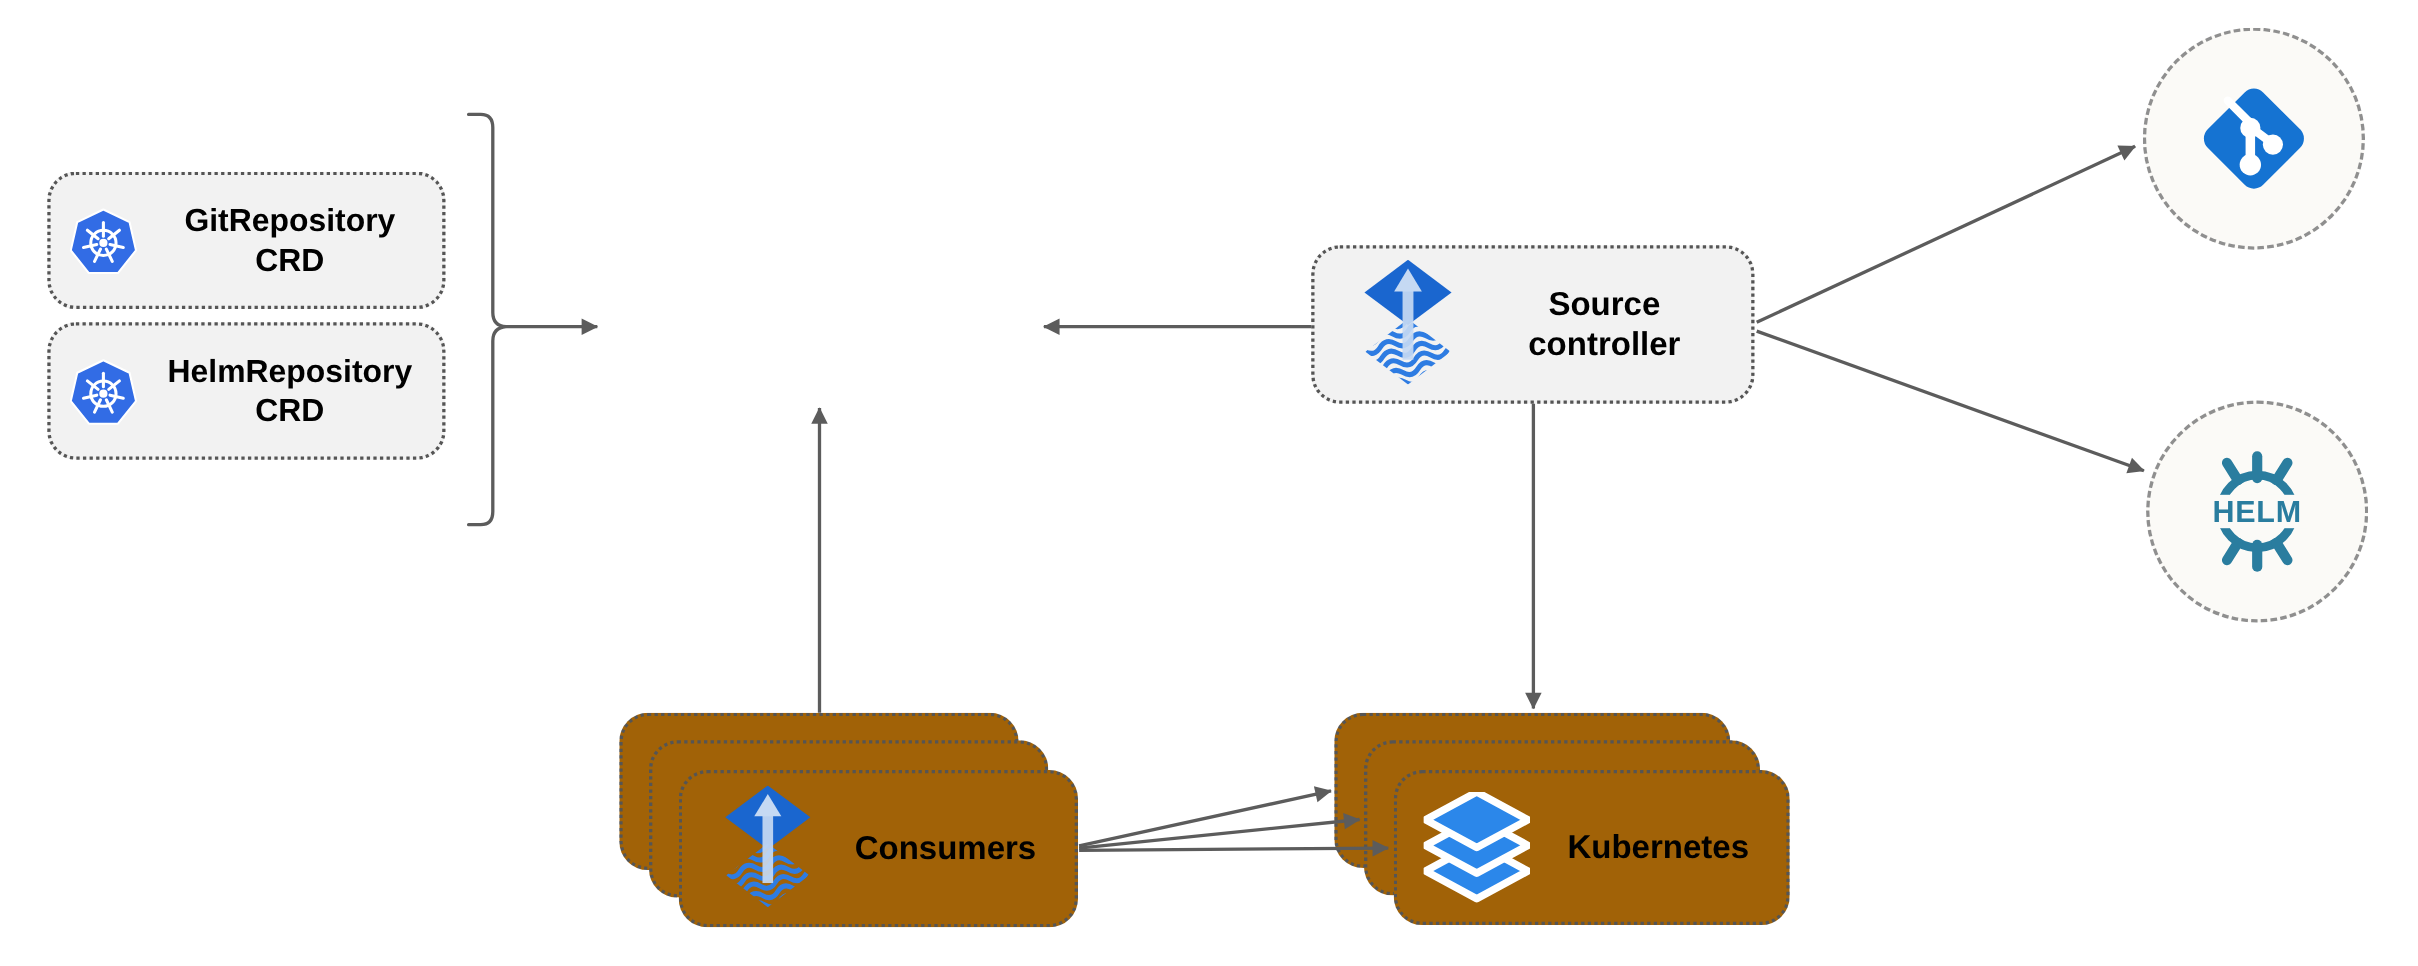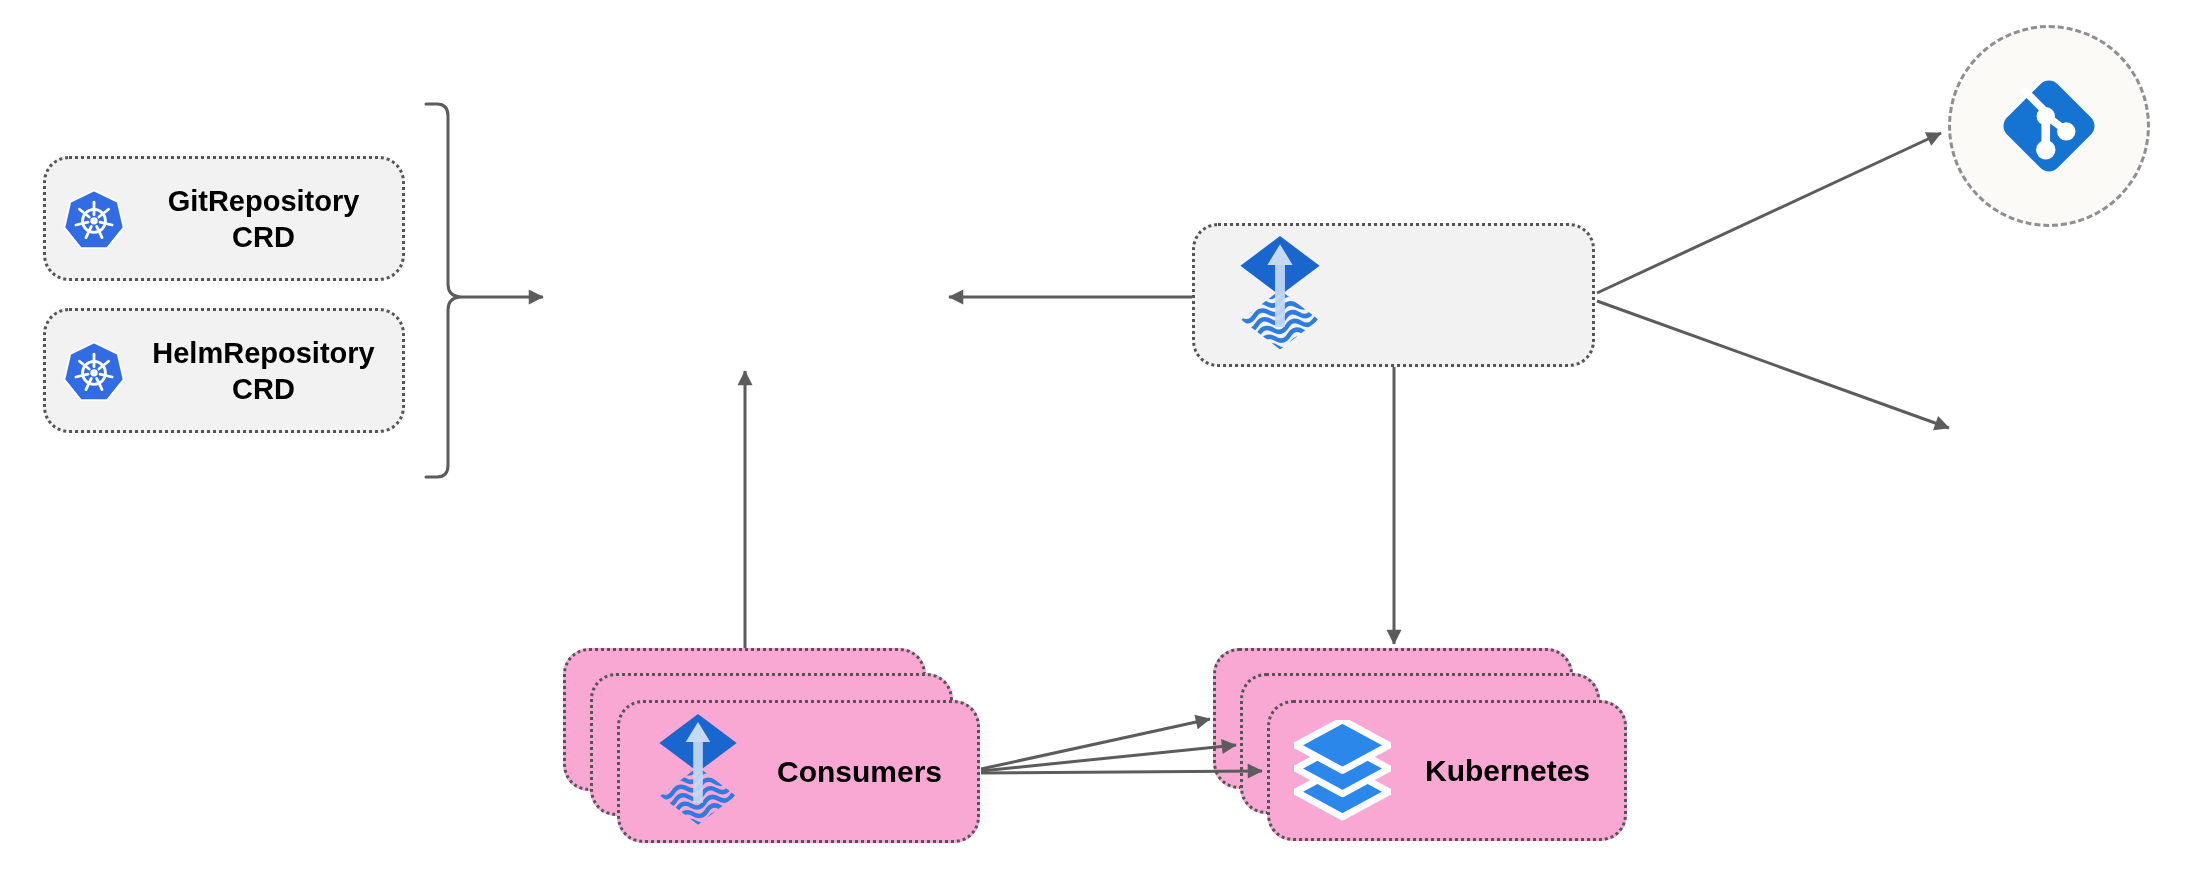--- a/index.html
+++ b/index.html
@@ -6,21 +6,21 @@
   .canvas{
     position:relative;width:2198px;height:878px;background:#ffffff;
     font-family:"Liberation Sans",sans-serif;color:#000;overflow:hidden;
   }
   .edges{position:absolute;left:0;top:0;z-index:6;pointer-events:none;}
   .node{
     position:absolute;background:#f2f2f2;border:3px dotted #555555;border-radius:26px;
     display:flex;align-items:center;box-sizing:border-box;z-index:3;
   }
   .stackbox{
-    position:absolute;background:#f9a8d4;border:3px dotted #555555;border-radius:26px;
+    position:absolute;background:#a16207;border:3px dotted #555555;border-radius:26px;
     box-sizing:border-box;z-index:2;display:flex;align-items:center;
   }
   .circleNode{
     position:absolute;background:#fbfaf7;border:3px dashed #8f8f8f;border-radius:50%;
     display:flex;align-items:center;justify-content:center;box-sizing:border-box;z-index:3;
   }
   .icon{flex:0 0 auto;display:flex;align-items:center;justify-content:center;}
   .label{flex:1 1 auto;text-align:center;font-size:30px;line-height:37px;color:#000;font-weight:bold;}
   .label .l{display:block;}
   .sz29{font-size:29px;line-height:36px;}
@@ -97,38 +97,42 @@
       <svg width="62" height="62" viewBox="0 0 100 100">
           <use href="#sym-k8s"></use>
         </svg>
     </span>
     <span class="label sz29">
       <span class="l">GitRepository</span>
       <span class="l">CRD</span>
     </span>
   </div>
 
-  <div class="node" style="left:43px;top:308px;width:362px;height:125px">
+  <div class="node" style="left:43px;top:293px;width:362px;height:125px">
     <span class="icon" style="margin-left:17px">
       <svg width="62" height="62" viewBox="0 0 100 100">
           <use href="#sym-k8s"></use>
         </svg>
     </span>
     <span class="label sz29">
       <span class="l">HelmRepository</span>
       <span class="l">CRD</span>
     </span>
   </div>
 
 
   <div class="node" style="left:1192px;top:223px;width:403px;height:144px">
     <span class="icon" style="margin-left:40px">
       <svg width="90" height="119" viewBox="0 0 100 132">
           <use href="#sym-flux"></use>
         </svg>
+    </span>
+    <span class="label">
+      <span class="l">Source</span>
+      <span class="l">controller</span>
     </span>
   </div>
 
   <div class="stackbox" style="left:563px;top:648px;width:363px;height:143px"></div>
   <div class="stackbox" style="left:590px;top:673px;width:363px;height:143px"></div>
   <div class="stackbox" style="left:617px;top:700px;width:363px;height:143px;z-index:4">
     <span class="icon" style="margin-left:34px">
       <svg width="88" height="116" viewBox="0 0 100 132">
           <use href="#sym-flux"></use>
         </svg>
@@ -148,20 +152,37 @@
   </div>
 
   <div class="circleNode" style="left:1948px;top:25px;width:202px;height:202px">
     <span class="icon">
       <svg width="108" height="108" viewBox="0 0 100 100">
           <use href="#sym-git"></use>
         </svg>
     </span>
   </div>
 
+  <div class="circleNode" style="left:1951px;top:364px;width:202px;height:202px">
+    <span class="icon">
+      <svg width="132" height="132" viewBox="0 0 100 100">
+        <circle cx="50" cy="50" r="25" fill="none" stroke="#2a7d9f" stroke-width="6"></circle>
+        <g stroke="#2a7d9f" stroke-width="7" stroke-linecap="round">
+          <line x1="50" y1="27" x2="50" y2="12"></line>
+          <line x1="63.3" y1="28.5" x2="70.8" y2="16.5"></line>
+          <line x1="36.7" y1="28.5" x2="29.2" y2="16.5"></line>
+          <line x1="50" y1="73" x2="50" y2="88"></line>
+          <line x1="63.3" y1="71.5" x2="70.8" y2="83.5"></line>
+          <line x1="36.7" y1="71.5" x2="29.2" y2="83.5"></line>
+        </g>
+        <rect x="16" y="38.5" width="68" height="23" fill="#fbfaf7"></rect>
+        <text x="50" y="57.5" text-anchor="middle" font-family="Liberation Sans, sans-serif" font-size="21" font-weight="bold" letter-spacing="0.5" fill="#2a7d9f">HELM</text>
+      </svg>
+    </span>
+  </div>
 
   <svg class="edges" width="2198" height="878" viewBox="0 0 2198 878">
     <defs>
       <marker id="arrowhead" viewBox="0 0 12 12" refX="10.5" refY="6" markerWidth="18" markerHeight="18" markerUnits="userSpaceOnUse" orient="auto-start-reverse">
         <path d="M1,1 L11,6 L1,11 Z" fill="#5c5c5c"></path>
       </marker>
     </defs>
     <g stroke="#5c5c5c" stroke-width="3" fill="none">
 
       <path d="M426,104 L437,104 Q448,104 448,116 L448,284 Q448,296 460,297 Q448,298 448,310 L448,465 Q448,477 437,477 L426,477" stroke-linecap="round"></path>

